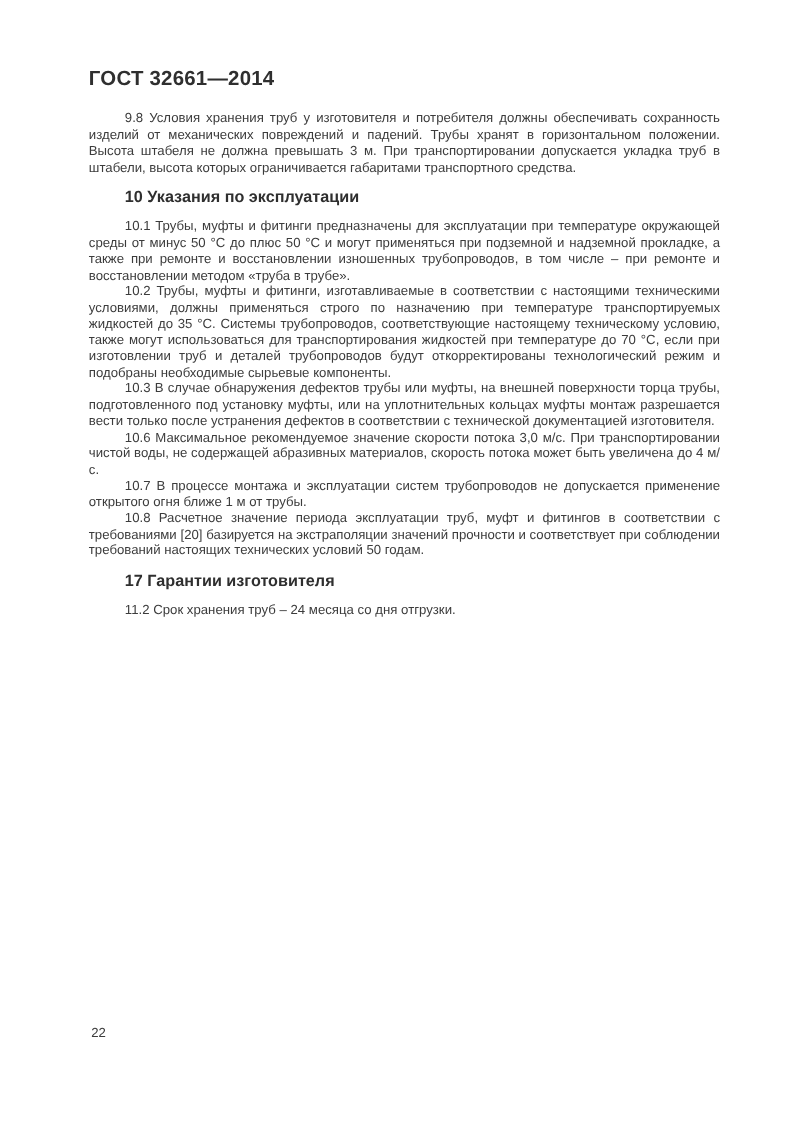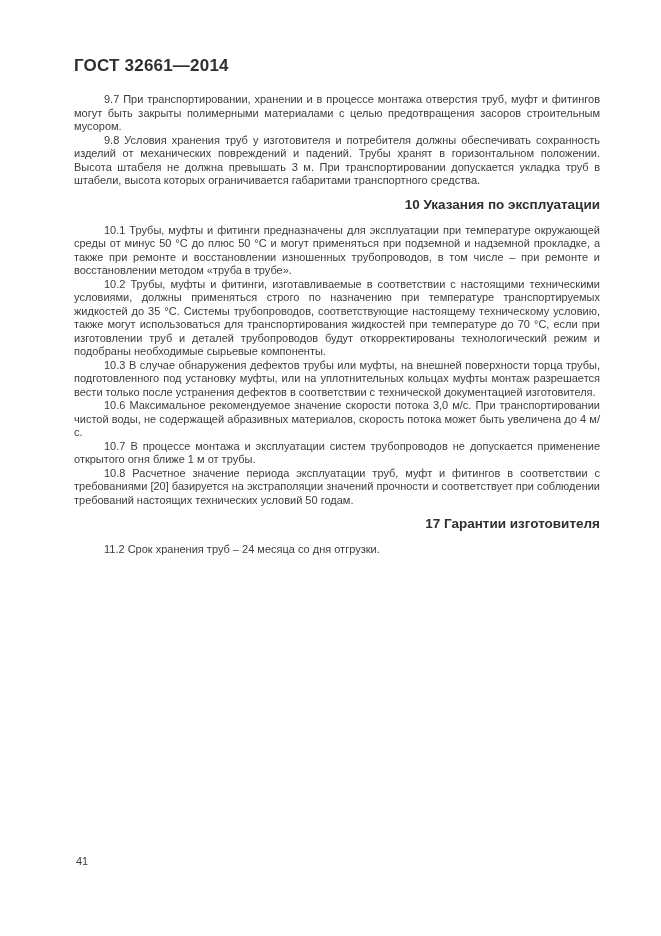--- a/index.html
+++ b/index.html
@@ -33,45 +33,44 @@
     line-height: 13.5px;
     text-align: justify;
     text-indent: 30px;
     margin: 0;
   }
   .heading {
     font-size: 13.5px;
     font-weight: bold;
     color: #2f2f2f;
     margin: 9px 0 12px 30px;
-    text-align: right;
+    text-align: left;
     text-indent: 0;
   }
   .page-number {
     position: absolute;
     left: 76px;
     top: 855px;
     font-size: 11px;
     color: #3c3c3c;
   }
 </style>
 </head>
 <body>
 
 <div class="page">
   <div class="doc-header">ГОСТ 32661—2014</div>
 
   <div>
-      <div class="para">9.7 При транспортировании, хранении и в процессе монтажа отверстия труб, муфт и фитингов могут быть закрыты полимерными материалами с целью предотвращения засоров строительным мусором.</div>
       <div class="para">9.8 Условия хранения труб у изготовителя и потребителя должны обеспечивать сохранность изделий от механических повреждений и падений. Трубы хранят в горизонтальном положении. Высота штабеля не должна превышать 3 м. При транспортировании допускается укладка труб в штабели, высота которых ограничивается габаритами транспортного средства.</div>
       <div class="heading">10 Указания по эксплуатации</div>
       <div class="para">10.1 Трубы, муфты и фитинги предназначены для эксплуатации при температуре окружающей среды от минус 50 °С до плюс 50 °С и могут применяться при подземной и надземной прокладке, а также при ремонте и восстановлении изношенных трубопроводов, в том числе – при ремонте и восстановлении методом «труба в трубе».</div>
       <div class="para">10.2 Трубы, муфты и фитинги, изготавливаемые в соответствии с настоящими техническими условиями, должны применяться строго по назначению при температуре транспортируемых жидкостей до 35 °С. Системы трубопроводов, соответствующие настоящему техническому условию, также могут использоваться для транспортирования жидкостей при температуре до 70 °С, если при изготовлении труб и деталей трубопроводов будут откорректированы технологический режим и подобраны необходимые сырьевые компоненты.</div>
       <div class="para">10.3 В случае обнаружения дефектов трубы или муфты, на внешней поверхности торца трубы, подготовленного под установку муфты, или на уплотнительных кольцах муфты монтаж разрешается вести только после устранения дефектов в соответствии с технической документацией изготовителя.</div>
       <div class="para">10.6 Максимальное рекомендуемое значение скорости потока 3,0 м/с. При транспортировании чистой воды, не содержащей абразивных материалов, скорость потока может быть увеличена до 4 м/с.</div>
       <div class="para">10.7 В процессе монтажа и эксплуатации систем трубопроводов не допускается применение открытого огня ближе 1 м от трубы.</div>
       <div class="para">10.8 Расчетное значение периода эксплуатации труб, муфт и фитингов в соответствии с требованиями [20] базируется на экстраполяции значений прочности и соответствует при соблюдении требований настоящих технических условий 50 годам.</div>
       <div class="heading">17 Гарантии изготовителя</div>
       <div class="para">11.2 Срок хранения труб – 24 месяца со дня отгрузки.</div>
     </div>
 </div>
 
-<div class="page-number">41</div>
+<div class="page-number">22</div>
 
 </body></html>

